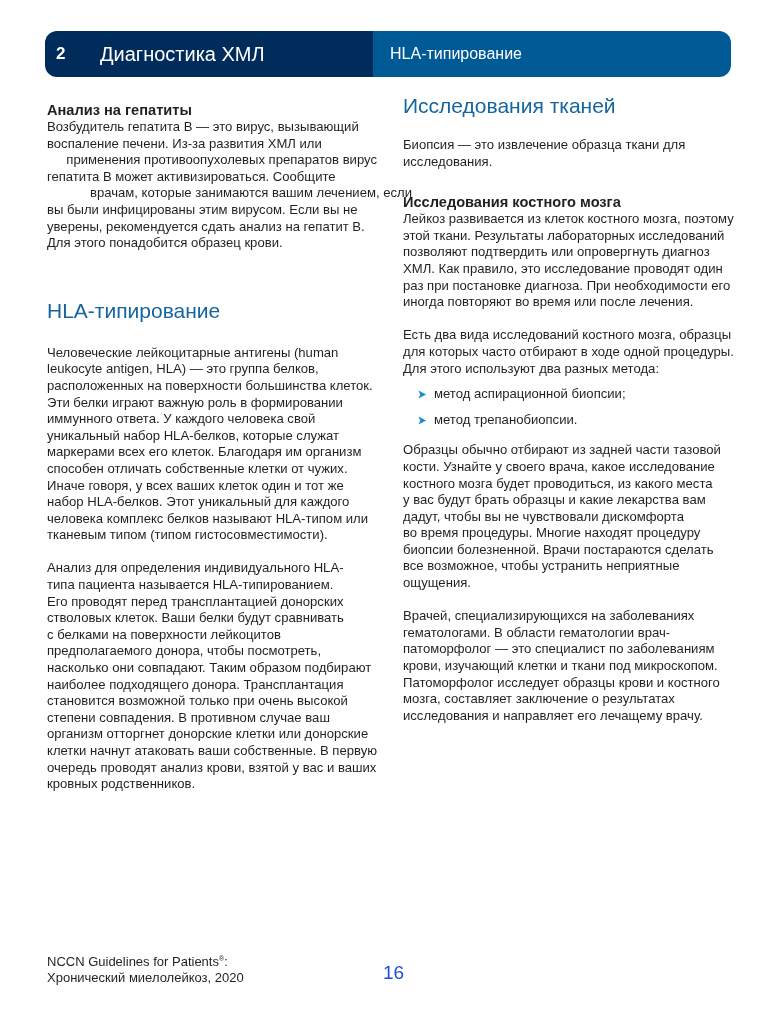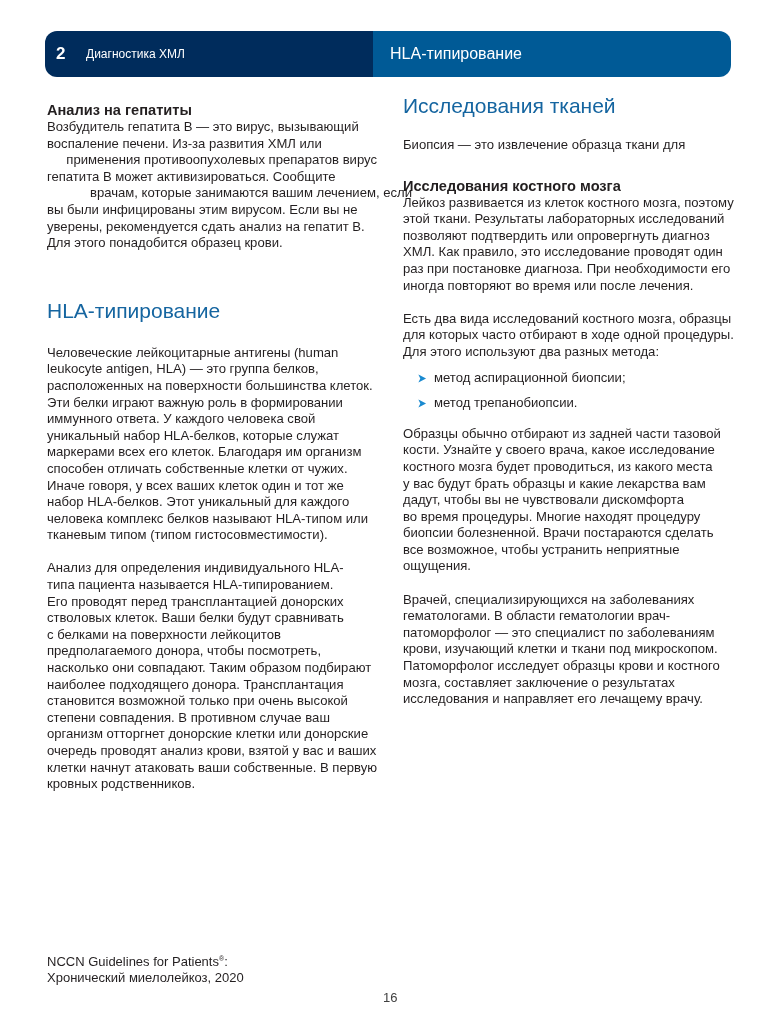--- a/index.html
+++ b/index.html
@@ -32,22 +32,22 @@
       align-items: center;
       color: #ffffff;
     }
     .header-num {
       font-weight: bold;
       font-size: 17px;
       margin-left: 11px;
       width: 20px;
     }
     .header-title {
-      font-size: 12px;
-      margin-left: 10px;
+      font-size: 20px;
+      margin-left: 24px;
     }
     .header-right {
       flex: 1;
       background: #005a96;
       display: flex;
       align-items: center;
       color: #ffffff;
       font-size: 16px;
       padding-left: 17px;
     }
@@ -101,23 +101,23 @@
       line-height: 16px;
       color: #231f20;
     }
     .footer sup {
       font-size: 7px;
       vertical-align: 5px;
     }
     .page-num {
       position: absolute;
       left: 383px;
-      top: 990px;
-      font-size: 13px;
-      color: #404040;
+      top: 962px;
+      font-size: 19px;
+      color: #1d4ed8;
     }
   </style>
 </head>
 <body>
 
 <div class="header-bar">
   <div class="header-left">
     <span class="header-num">2</span>
     <span class="header-title">Диагностика ХМЛ</span>
   </div>
@@ -162,31 +162,32 @@
       <span style="display: block; white-space: nowrap;">типа пациента называется HLA-типированием.</span>
       <span style="display: block; white-space: nowrap;">Его проводят перед трансплантацией донорских</span>
       <span style="display: block; white-space: nowrap;">стволовых клеток. Ваши белки будут сравнивать</span>
       <span style="display: block; white-space: nowrap;">с белками на поверхности лейкоцитов</span>
       <span style="display: block; white-space: nowrap;">предполагаемого донора, чтобы посмотреть,</span>
       <span style="display: block; white-space: nowrap;">насколько они совпадают. Таким образом подбирают</span>
       <span style="display: block; white-space: nowrap;">наиболее подходящего донора. Трансплантация</span>
       <span style="display: block; white-space: nowrap;">становится возможной только при очень высокой</span>
       <span style="display: block; white-space: nowrap;">степени совпадения. В противном случае ваш</span>
       <span style="display: block; white-space: nowrap;">организм отторгнет донорские клетки или донорские</span>
+      <span style="display: block; white-space: nowrap;">клетки начнут атаковать ваши собственные. В первую</span>
       <span style="display: block; white-space: nowrap;">очередь проводят анализ крови, взятой у вас и ваших</span>
-      <span style="display: block; white-space: nowrap;">клетки начнут атаковать ваши собственные. В первую</span>
       <span style="display: block; white-space: nowrap;">кровных родственников.</span>
     </p>
 </div>
 
 <div class="col col-right">
   <h2 class="sec">Исследования тканей</h2>
   <div style="height:19px"></div>
   <p>
       <span style="display: block; white-space: nowrap;">Биопсия — это извлечение образца ткани для</span>
+      <span style="display: block; white-space: nowrap;">исследования.</span>
     </p>
 
   <div style="height:24px"></div>
   <h3 class="sub">Исследования костного мозга</h3>
   <p>
       <span style="display: block; white-space: nowrap;">Лейкоз развивается из клеток костного мозга, поэтому</span>
       <span style="display: block; white-space: nowrap;">этой ткани. Результаты лабораторных исследований</span>
       <span style="display: block; white-space: nowrap;">позволяют подтвердить или опровергнуть диагноз</span>
       <span style="display: block; white-space: nowrap;">ХМЛ. Как правило, это исследование проводят один</span>
       <span style="display: block; white-space: nowrap;">раз при постановке диагноза. При необходимости его</span>

